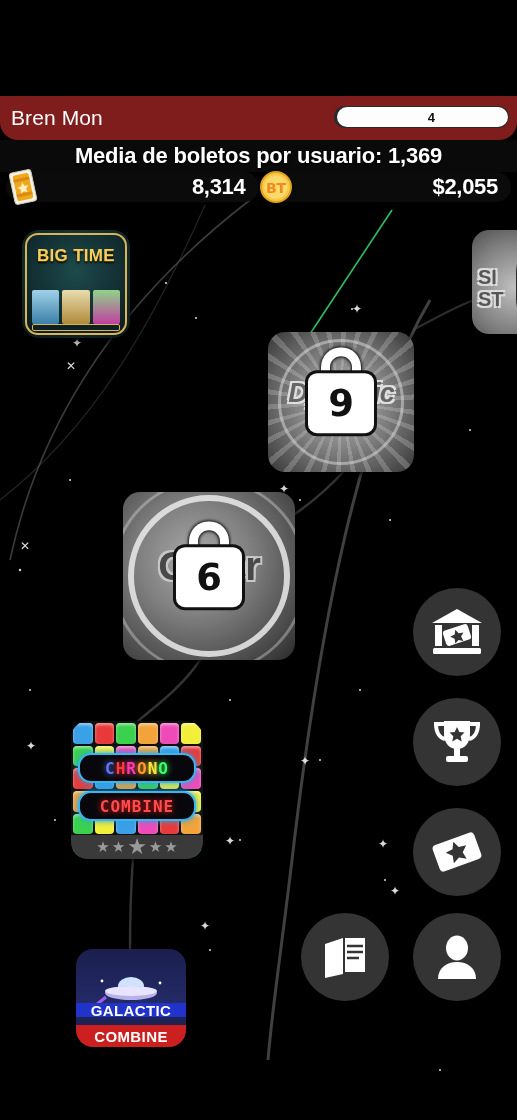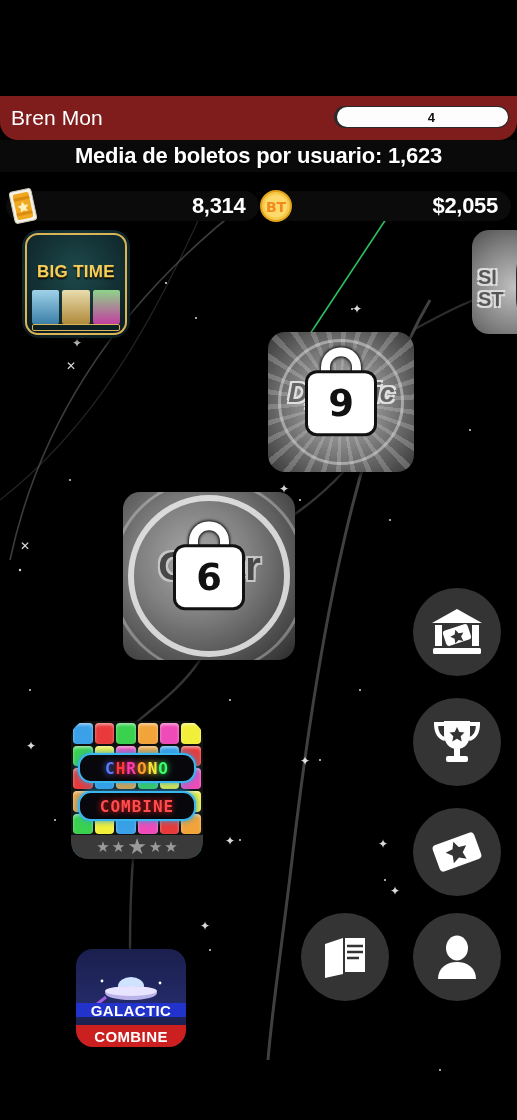--- a/index.html
+++ b/index.html
@@ -23,21 +23,21 @@
   .levelbar .lvl{position:absolute;inset:0;display:flex;align-items:center;
                  justify-content:center;color:#121212;font-size:13px;font-weight:700;
                  letter-spacing:.5px;padding-left:20px;box-sizing:border-box;}
 
   .avgline{height:32px;display:flex;align-items:center;justify-content:center;
            background:linear-gradient(#0a0a0a,#0a0a0a);}
   .avgline span{color:#fff;font-size:22px;font-weight:700;letter-spacing:-.2px;
                 text-shadow:0 1px 2px #000;}
 
   .currencies{position:relative;height:34px;display:flex;padding:0 6px;
-              box-sizing:border-box;margin-top:19px;}
+              box-sizing:border-box;}
   .cur{position:relative;flex:1;height:30px;background:#0b0b0b;border-radius:15px;
        display:flex;align-items:center;justify-content:flex-end;}
   .cur .val{color:#fff;font-size:22px;font-weight:700;margin-right:13px;letter-spacing:-.3px;}
   .cur .ico{position:absolute;left:-4px;top:-6px;width:42px;height:42px;}
 
   
   .tile{position:absolute;border-radius:17px;overflow:hidden;z-index:20;
         box-shadow:0 2px 7px rgba(0,0,0,.9);}
   .tile .art{position:absolute;inset:0;}
   .tile.locked .art{filter:grayscale(1) brightness(.92);}
@@ -51,21 +51,21 @@
                border-top-left-radius:22px;border-top-right-radius:22px;
                box-sizing:border-box;
                filter:drop-shadow(0 0 1.5px #111) drop-shadow(0 0 1.5px #111);}
   .lock .num{position:absolute;inset:0;display:flex;align-items:center;
              justify-content:center;color:#111;font-size:37px;font-weight:700;
              font-family:"DejaVu Sans",sans-serif;}
 
   
   .bts{background:radial-gradient(circle at 50% 38%,#1d4a4c 0%,#10282c 65%,#0a1619 100%);}
   .bts .goldframe{position:absolute;inset:3px;border:2px solid #d9b558;border-radius:13px;}
-  .bts .t1{position:absolute;top:32px;left:0;right:0;text-align:center;
+  .bts .t1{position:absolute;top:16px;left:0;right:0;text-align:center;
            color:#f5cf5e;font-size:17px;font-weight:700;letter-spacing:.3px;
            text-shadow:0 1px 0 #5a3c05,0 2px 2px #000;}
   .bts .t2{position:absolute;top:35px;left:0;right:0;text-align:center;
            color:#f7d366;font-size:23px;font-weight:700;letter-spacing:.3px;
            text-shadow:0 1px 0 #5a3c05,0 2px 2px #000;}
   .bts .reels{position:absolute;left:10px;right:10px;bottom:14px;height:34px;
               display:flex;gap:3px;}
   .bts .reel{flex:1;border-radius:2px;border:1px solid #cdb徐;}
   .bts .r1{background:linear-gradient(#9fd2e8,#3b7fa8);}
   .bts .r2{background:linear-gradient(#e9dcae,#b08a3a);}
@@ -202,21 +202,21 @@
     <div class="userbar">
       <div class="username">Bren Mon</div>
 
       <div class="levelbar">
         <div class="fill" style="left: 3.12px;"></div>
         <div class="lvl">4</div>
       </div>
     </div>
 
     <div class="avgline">
-      <span>Media de boletos por usuario: 1,623</span>
+      <span>Media de boletos por usuario: 1,369</span>
     </div>
 
     <div class="currencies">
 
       <div class="cur">
         <svg class="ico" viewBox="0 0 42 42">
           <g transform="rotate(-12 21 21)">
             <rect x="10" y="5" width="22" height="32" rx="3" fill="#f5f2ea" stroke="#cfc8b6" stroke-width="1"></rect>
             <rect x="13" y="8" width="16" height="26" rx="2" fill="#f0a81e"></rect>
             <rect x="13" y="12" width="16" height="3" fill="#d98b12"></rect>

